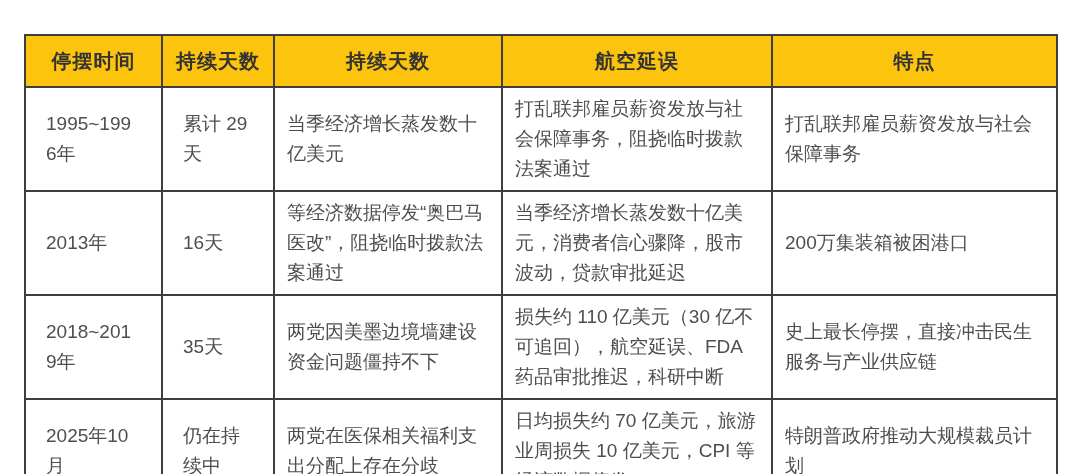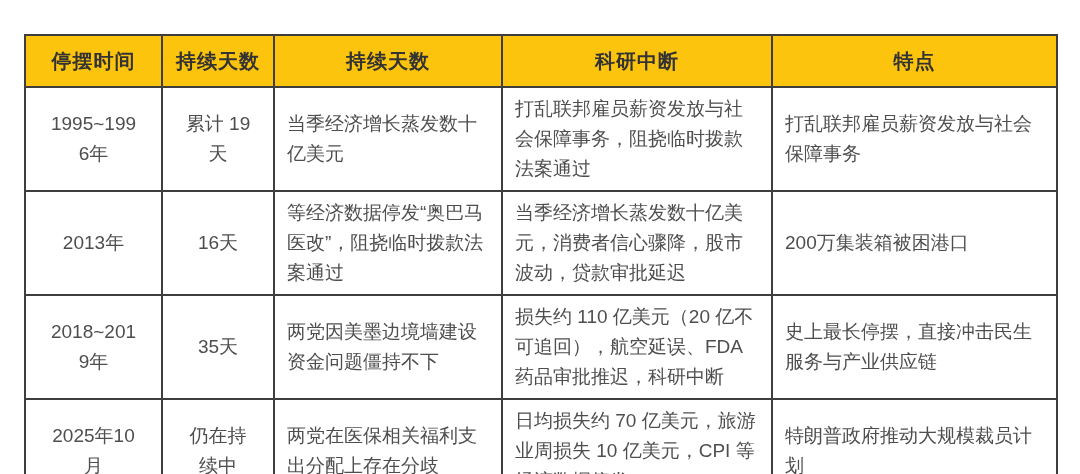--- a/index.html
+++ b/index.html
@@ -38,64 +38,64 @@
     font-size:20px;
     font-weight:bold;
     text-align:center;
     letter-spacing:1px;
   }
   td{
     color:var(--body_text);
     font-size:19px;
     line-height:30px;
   }
-  td.center{text-align:center;padding:4px 20px;}
+  td.center{text-align:left;padding:4px 20px;}
   td.left{text-align:left;padding:6px 12px;}
 </style>
 </head>
 <body>
 
 <div class="page">
   <table class="shutdown">
     <colgroup>
       <col style="width:137px">
       <col style="width:112px">
       <col style="width:228px">
       <col style="width:270px">
       <col style="width:285px">
     </colgroup>
     <thead>
       <tr>
         <th>停摆时间</th>
         <th>持续天数</th>
         <th>持续天数</th>
-        <th>科研中断</th>
+        <th>航空延误</th>
         <th>特点</th>
       </tr>
     </thead>
     <tbody>
       <tr>
         <td class="center">1995~1996年</td>
-        <td class="center">累计 19 天</td>
+        <td class="center">累计 29 天</td>
         <td class="left">当季经济增长蒸发数十亿美元</td>
         <td class="left">打乱联邦雇员薪资发放与社会保障事务，阻挠临时拨款法案通过</td>
         <td class="left">打乱联邦雇员薪资发放与社会保障事务</td>
       </tr>
       <tr>
         <td class="center">2013年</td>
         <td class="center">16天</td>
         <td class="left">等经济数据停发“奥巴马医改”，阻挠临时拨款法案通过</td>
         <td class="left">当季经济增长蒸发数十亿美元，消费者信心骤降，股市波动，贷款审批延迟</td>
         <td class="left">200万集装箱被困港口</td>
       </tr>
       <tr>
         <td class="center">2018~2019年</td>
         <td class="center">35天</td>
         <td class="left">两党因美墨边境墙建设资金问题僵持不下</td>
-        <td class="left">损失约 110 亿美元（20 亿不可追回），航空延误、FDA 药品审批推迟，科研中断</td>
+        <td class="left">损失约 110 亿美元（30 亿不可追回），航空延误、FDA 药品审批推迟，科研中断</td>
         <td class="left">史上最长停摆，直接冲击民生服务与产业供应链</td>
       </tr>
       <tr>
         <td class="center">2025年10月</td>
         <td class="center">仍在持续中</td>
         <td class="left">两党在医保相关福利支出分配上存在分歧</td>
         <td class="left">日均损失约 70 亿美元，旅游业周损失 10 亿美元，CPI 等经济数据停发</td>
         <td class="left">特朗普政府推动大规模裁员计划</td>
       </tr>
     </tbody>

